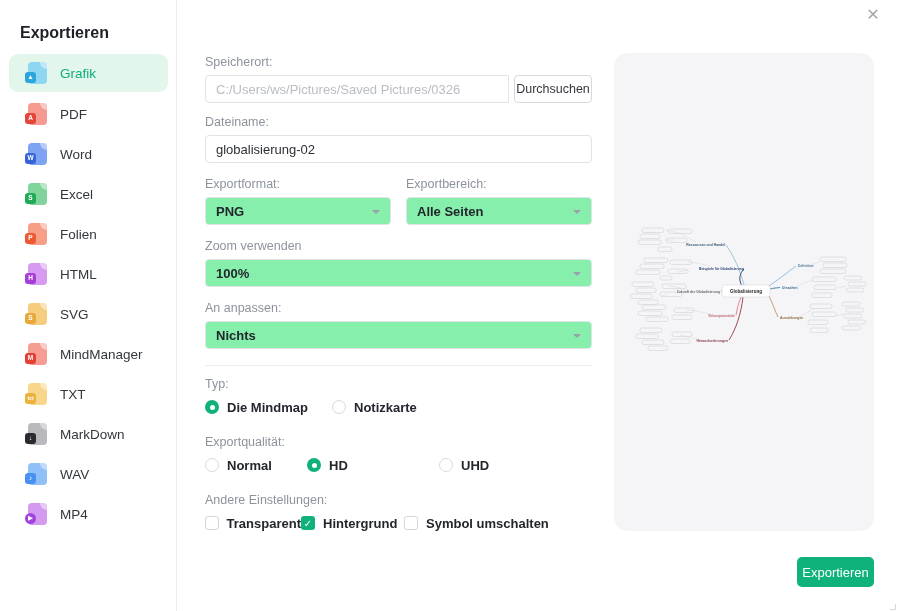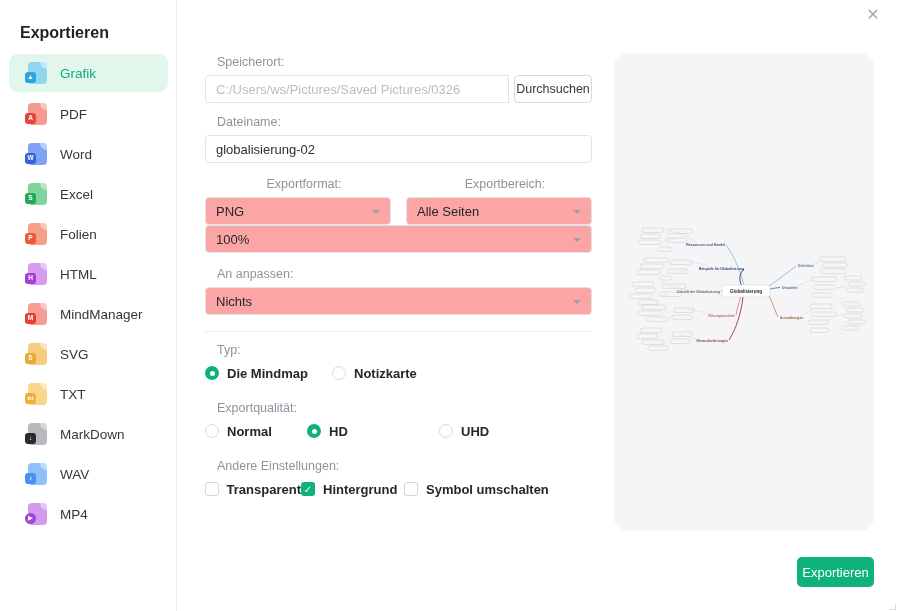--- a/index.html
+++ b/index.html
@@ -31,33 +31,33 @@
   .i-folien{background:#f79e86}.i-folien .badge{background:#ec5a33}
   .i-html{background:#d79af0}.i-html .badge{background:#a43ed6}
   .i-svg{background:#f6cd7e}.i-svg .badge{background:#e8a93a}
   .i-mind{background:#f59d92}.i-mind .badge{background:#e33f33}
   .i-txt{background:#f8d78c}.i-txt .badge{background:#edb23d;font-size:5px}
   .i-md{background:#b9b9bd}.i-md .badge{background:#2b2b2f}
   .i-wav{background:#8fc0f8}.i-wav .badge{background:#4a90ee}
   .i-mp4{background:#d49af0}.i-mp4 .badge{background:#a044dc;border-radius:50%}
   
   .main { position:absolute; left:205px; top:55px; width:387px; }
-  .flabel { font-size:12.5px; color:#8d939d; margin-bottom:6px;margin-left:12px; }
+  .flabel { font-size:12.5px; color:#8d939d; margin-bottom:6px; }
   .row { display:flex; }
   .tinput { height:28px; border:1px solid #e2e3e7; border-radius:4px; background:#fff;
     display:flex; align-items:center; padding:0 10px; font-size:13px; color:#2b2f36; }
   .tinput.path { flex:1; color:#b9bdc4; border-radius:4px 0 0 4px; }
   .browse-btn { width:78px; height:28px; margin-left:5px; border:1px solid #d7d9dd; border-radius:4px;
     background:#fff; font-size:12.5px; color:#33373d; display:flex; align-items:center; justify-content:center; cursor:pointer; }
-  .select { position:relative; height:28px; border:1px solid #e2e3e7; border-radius:4px; background:#fca5a5;
-    display:flex; align-items:center; padding:0 10px; font-size:13px; font-weight:normal; color:#23272d; cursor:pointer; }
+  .select { position:relative; height:28px; border:1px solid #e2e3e7; border-radius:4px; background:#86efac;
+    display:flex; align-items:center; padding:0 10px; font-size:13px; font-weight:bold; color:#23272d; cursor:pointer; }
   .caret { position:absolute; right:10px; top:12px; width:0; height:0;
     border-left:4px solid transparent; border-right:4px solid transparent; border-top:4.5px solid #9aa0a8; }
   .two-col { display:flex; }
-  .two-col .col { width:186px;text-align:center; }
+  .two-col .col { width:186px; }
   .two-col .col + .col { margin-left:15px; }
   .divider { height:1px; background:#ececee; margin:16px 0 11px 0; }
   .opt-row { display:flex; align-items:center; }
   .opt { display:flex; align-items:flex-start; cursor:pointer; }
   .opt-label { margin-left:8px; font-size:13px; font-weight:bold; color:#23272d; }
   .radio { width:14px; height:14px; border-radius:50%; border:1px solid #d8dade; background:#fff; position:relative; }
   .radio.on { border:none; background:#0fb27a; }
   .radio.on::after { content:""; position:absolute; left:4.5px; top:4.5px; width:5px; height:5px; border-radius:50%; background:#fff; }
   .check { width:14px; height:14px; border-radius:3px; border:1px solid #d4d6da; background:#fff;
     display:flex; align-items:center; justify-content:center; }
@@ -118,30 +118,30 @@
         </span>
       <span class="side-label">Folien</span>
     </div>
     <div class="side-item">
       <span class="ficon i-html">
           <i class="badge">H</i>
         </span>
       <span class="side-label">HTML</span>
     </div>
     <div class="side-item">
+      <span class="ficon i-svg">
+          <i class="badge">S</i>
+        </span>
+      <span class="side-label">SVG</span>
+    </div>
+    <div class="side-item">
       <span class="ficon i-mind">
           <i class="badge">M</i>
         </span>
       <span class="side-label">MindManager</span>
-    </div>
-    <div class="side-item">
-      <span class="ficon i-svg">
-          <i class="badge">S</i>
-        </span>
-      <span class="side-label">SVG</span>
     </div>
     <div class="side-item">
       <span class="ficon i-txt">
           <i class="badge">txt</i>
         </span>
       <span class="side-label">TXT</span>
     </div>
     <div class="side-item">
       <span class="ficon i-md">
           <i class="badge">↓</i>
@@ -184,20 +184,21 @@
     </div>
     <div class="col">
       <div class="flabel">Exportbereich:</div>
       <div class="select">
         <span>Alle Seiten</span>
         <span class="caret"></span>
       </div>
     </div>
   </div>
 
+  <div class="flabel mt14">Zoom verwenden</div>
   <div class="select">
     <span>100%</span>
     <span class="caret"></span>
   </div>
 
   <div class="flabel mt14">An anpassen:</div>
   <div class="select">
     <span>Nichts</span>
     <span class="caret"></span>
   </div>

